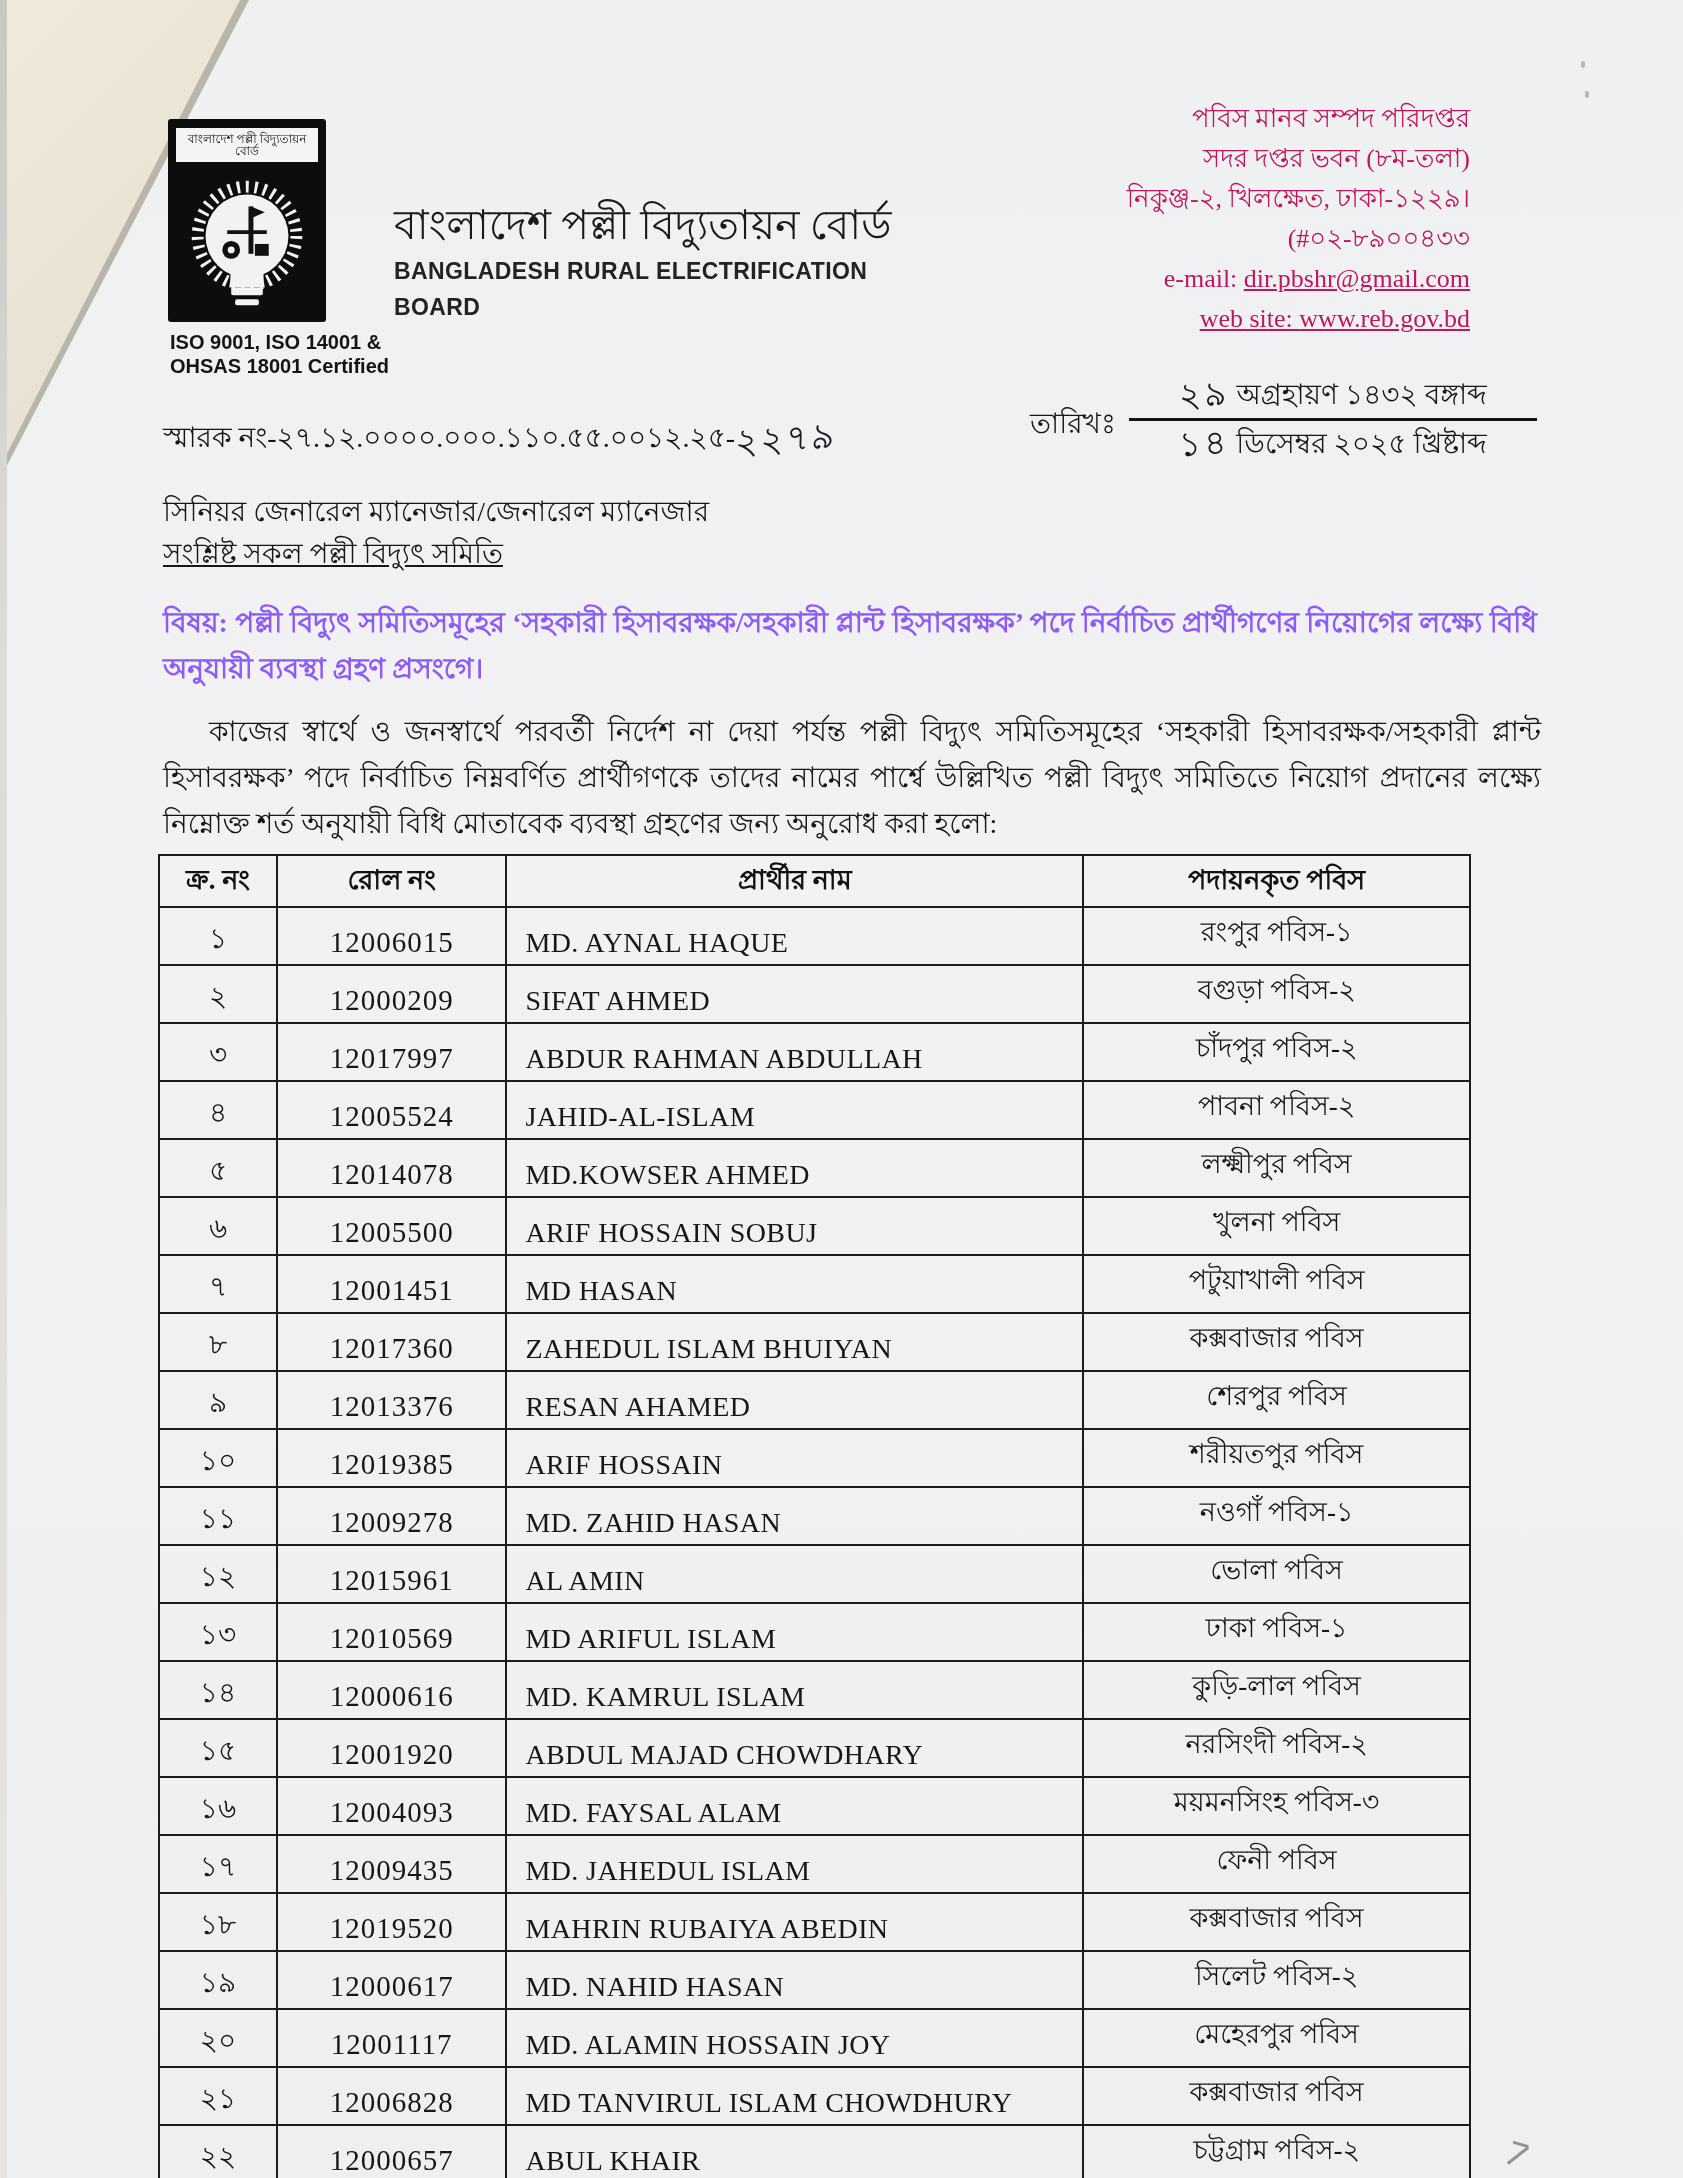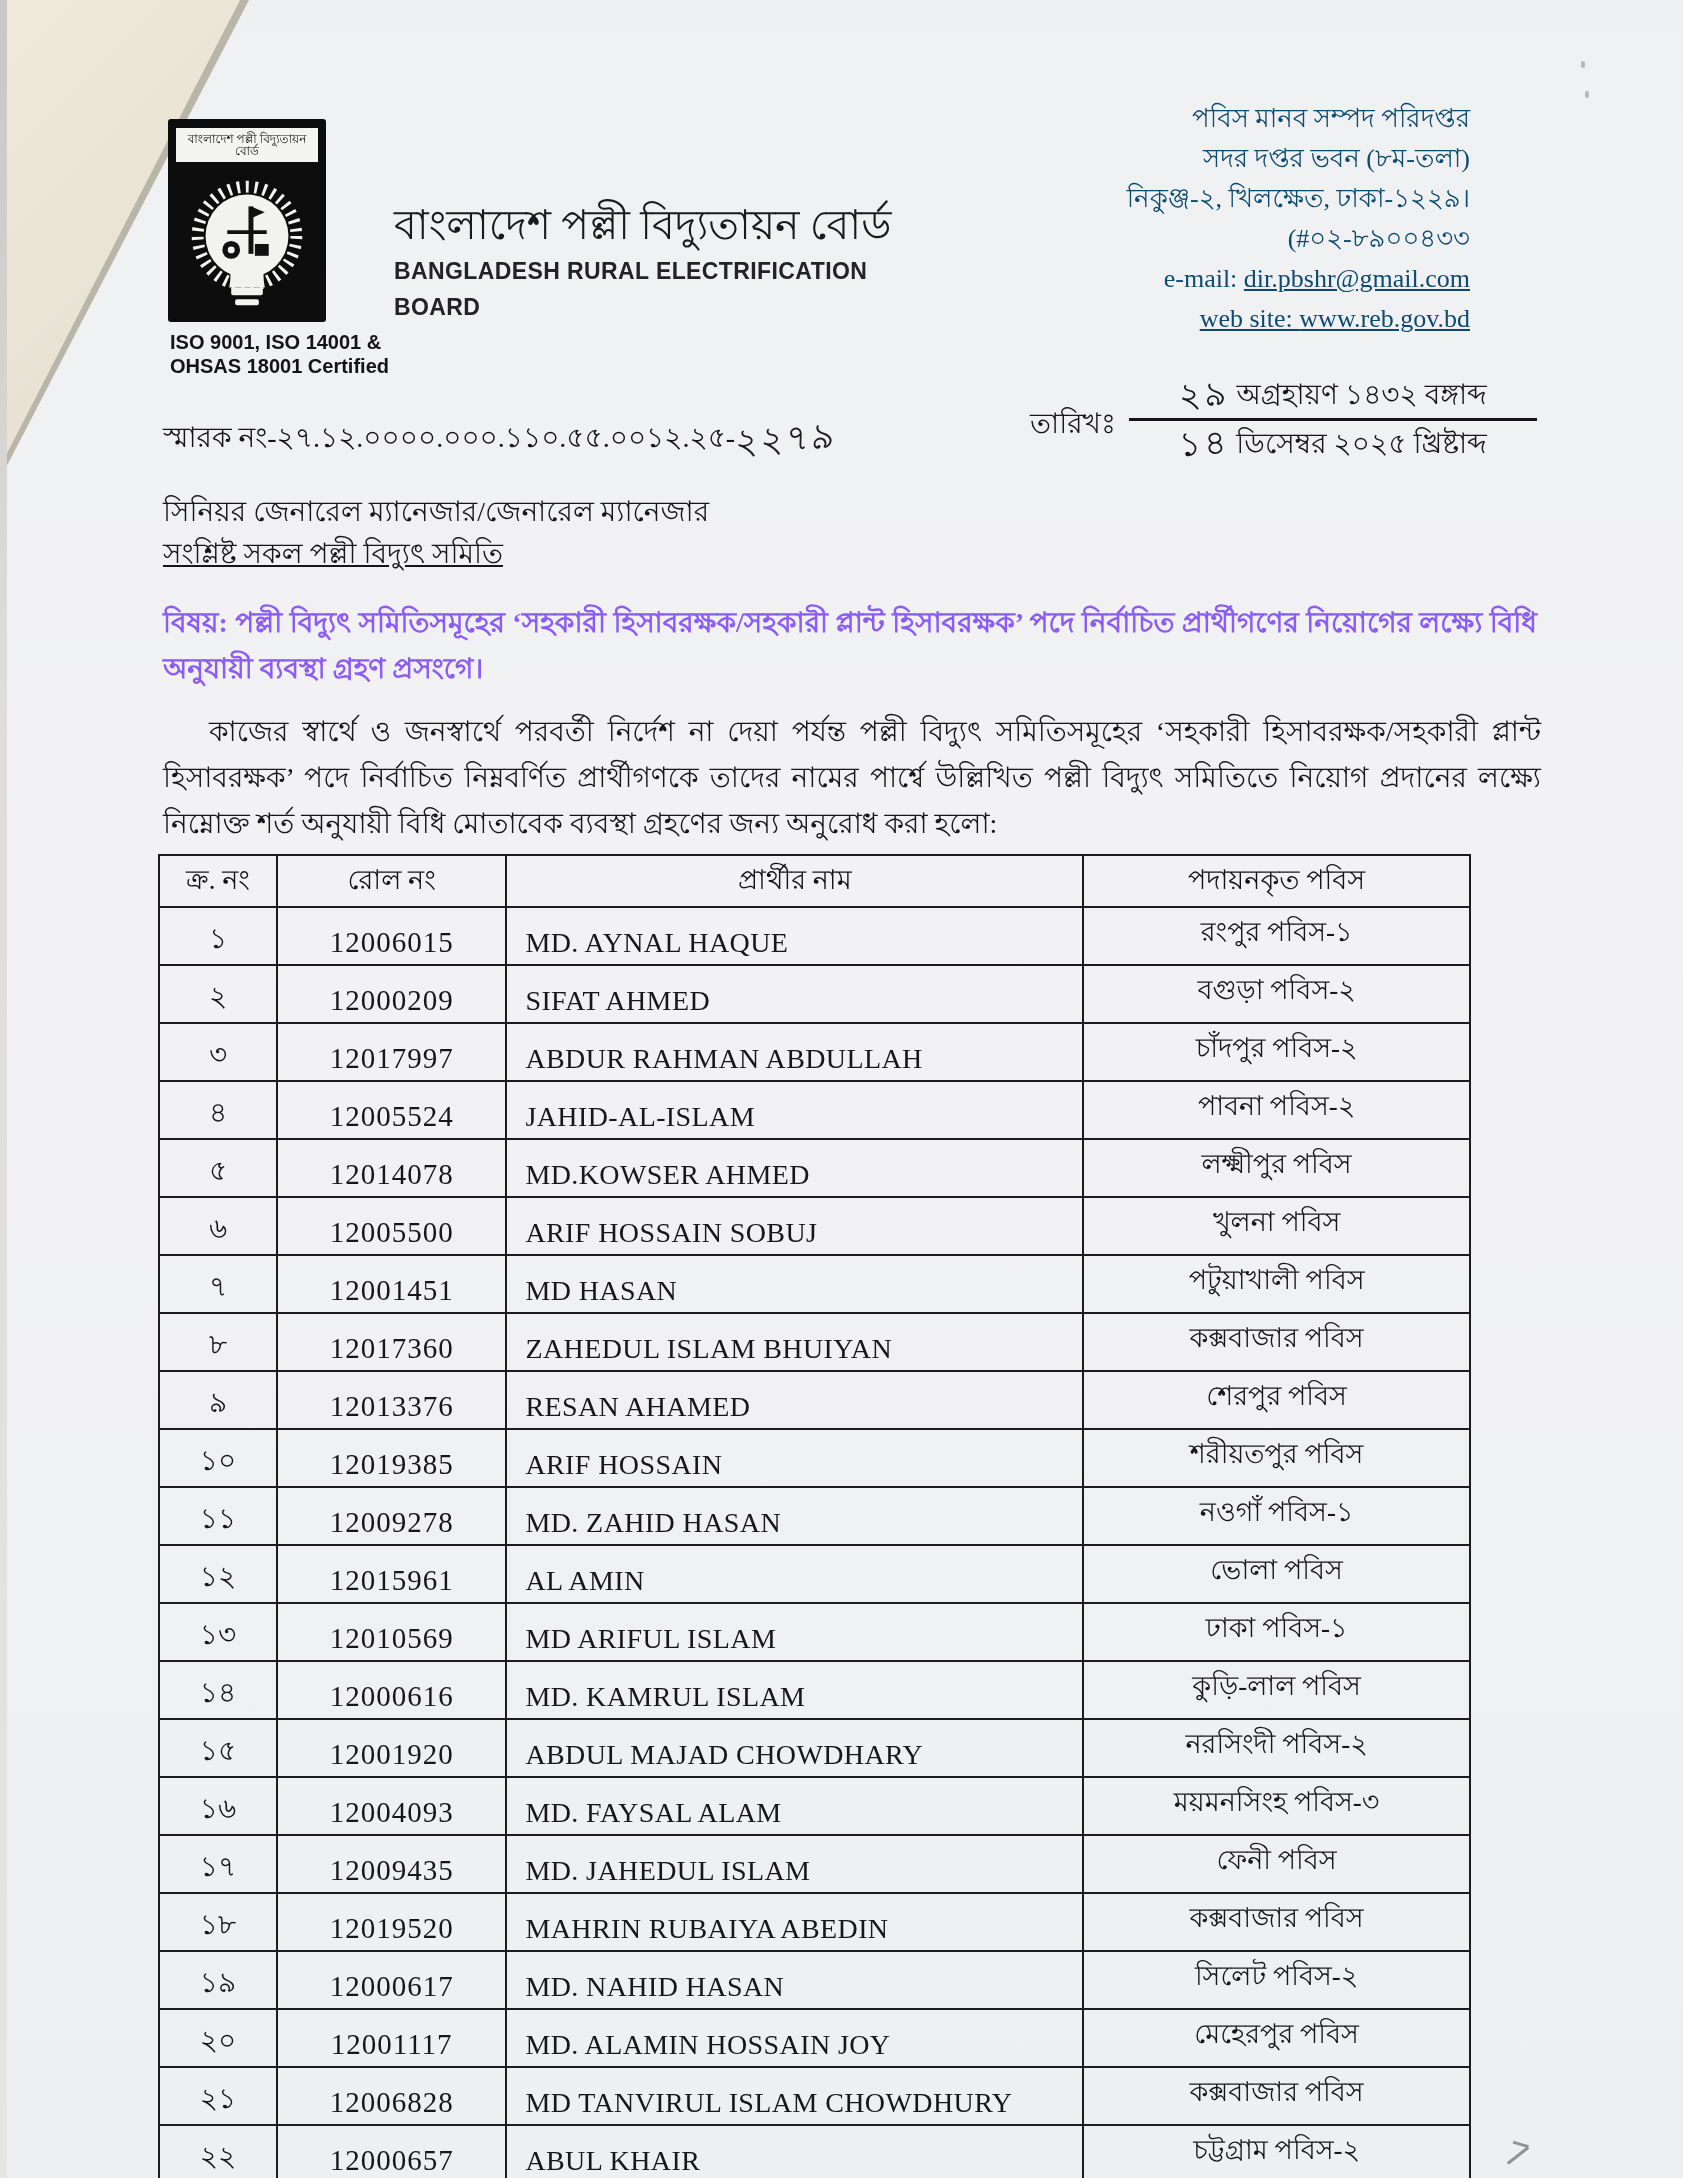--- a/index.html
+++ b/index.html
@@ -32,21 +32,21 @@
     font-size:12px;line-height:12px;color:#111;text-align:center;overflow:hidden;}
   .logo-emblem{position:absolute;left:0;top:44px;width:158px;height:156px;}
   .iso-block{position:absolute;left:170px;top:330px;width:257px;z-index:5;
     font-family:"Liberation Sans","DejaVu Sans",sans-serif;font-weight:bold;
     font-size:20px;line-height:24px;color:#141414;}
   .org-block{position:absolute;left:394px;top:200px;width:554px;z-index:5;}
   .org-bn{font-size:41px;line-height:50px;color:#1a1a1e;}
   .org-en{font-family:"Liberation Sans","DejaVu Sans",sans-serif;font-weight:bold;
     font-size:23px;line-height:36px;letter-spacing:0.4px;color:#232327;margin-top:3px;}
   .address-block{position:absolute;right:213px;top:99px;width:515px;text-align:right;
-    font-size:26px;line-height:40px;color:#0c4a6e;z-index:5;}
+    font-size:26px;line-height:40px;color:#be185d;z-index:5;}
   .address-block .u{text-decoration:underline;}
 
   
   .memo-line{position:absolute;left:163px;top:416px;font-size:28px;color:#141418;z-index:5;}
   .hand{display:inline-block;font-size:36px;line-height:28px;font-weight:500;
     transform:rotate(-4deg) skewX(-6deg);letter-spacing:2px;color:#1e1e24;vertical-align:-4px;}
   .date-wrap{position:absolute;left:1030px;top:372px;width:515px;z-index:5;}
   .date-label{position:absolute;left:0;top:30px;font-size:28px;}
   .date-stack{margin-left:99px;width:408px;text-align:center;}
   .date-top{font-size:28px;line-height:46px;}
@@ -60,21 +60,21 @@
   .addressee .u{text-decoration:underline;}
   .subject{position:absolute;left:163px;top:600px;width:1374px;font-weight:bold;
     font-size:28px;line-height:46px;text-align:justify;z-index:5;color:#8b5cf6;}
   .body-par{position:absolute;left:163px;top:709px;width:1378px;font-size:28px;
     line-height:46px;text-align:justify;text-indent:46px;z-index:5;color:#17171b;}
 
   
   .cand-table{position:absolute;left:158px;top:854px;width:1313px;border-collapse:collapse;
     z-index:5;background:transparent;}
   .cand-table th,.cand-table td{border:2.5px solid #1c1c20;}
-  .cand-table th{height:50px;font-size:27px;font-weight:normal;text-align:center;
+  .cand-table th{height:50px;font-size:27px;font-weight:bold;text-align:center;
     vertical-align:middle;padding:0 4px;color:#121216;}
   .cand-table td{height:48px;padding:0 6px;}
   .col-serial{width:9%;}
   .col-roll{width:17.5%;}
   .col-name{width:44%;}
   .col-pbs{width:29.5%;}
   td.serial-cell{text-align:center;vertical-align:middle;font-size:28px;padding-top:8px;}
   td.roll-cell{text-align:center;vertical-align:bottom;padding-bottom:5px;
     font-size:29px;letter-spacing:1px;}
   td.name-cell{text-align:left;vertical-align:bottom;padding-bottom:5px;padding-left:18px;

